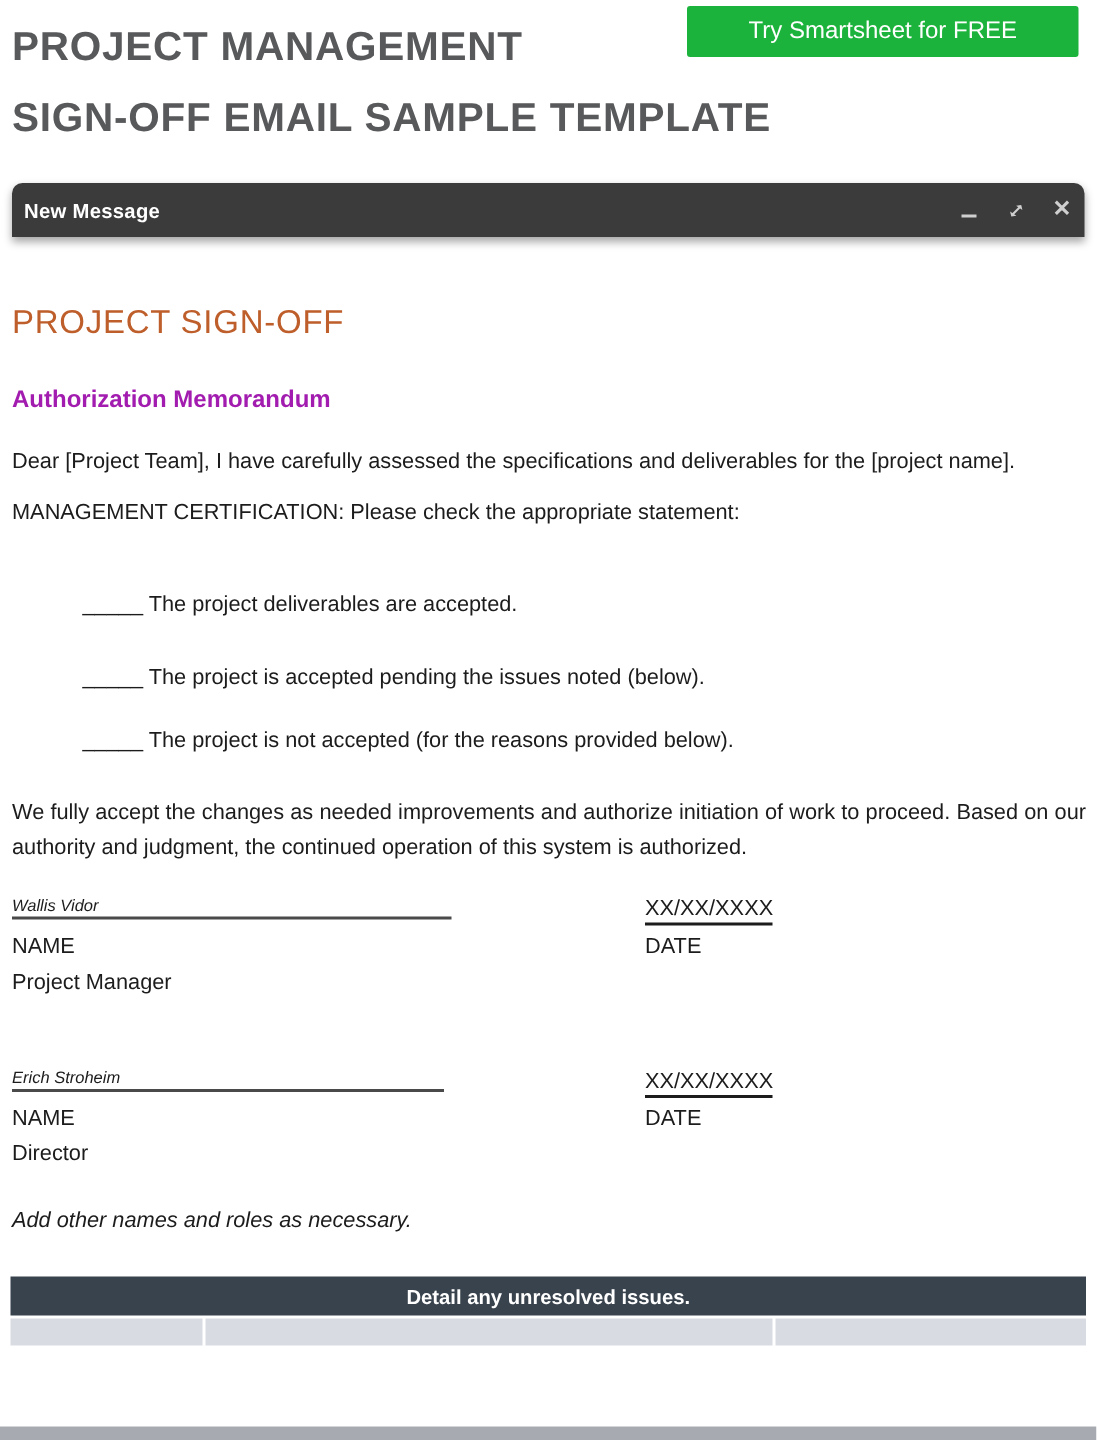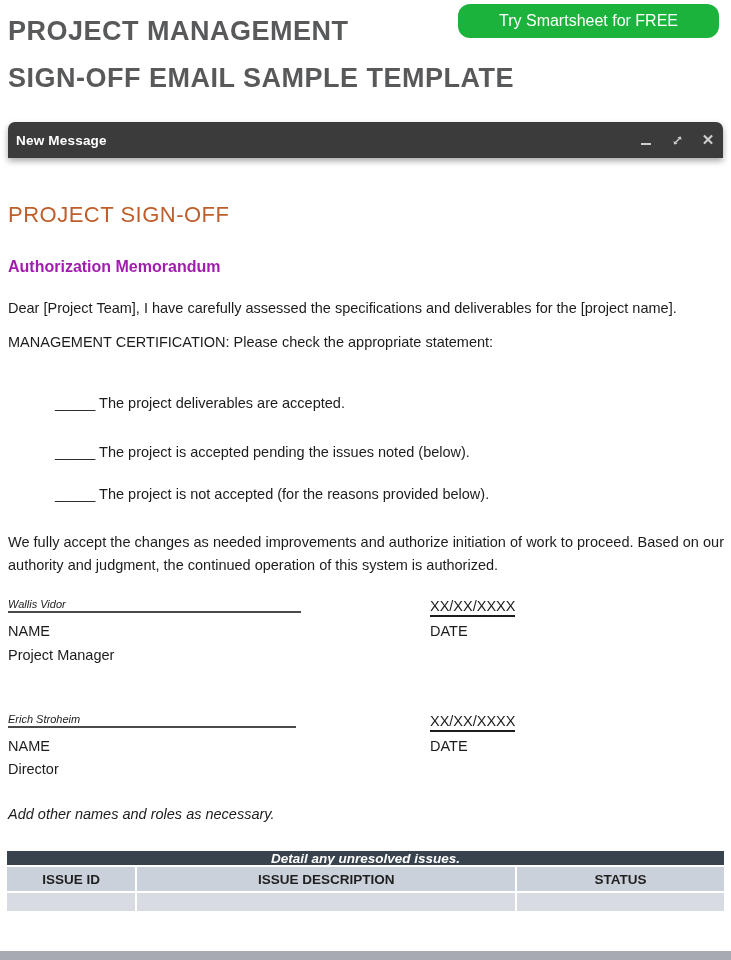--- a/index.html
+++ b/index.html
@@ -18,21 +18,21 @@
     left: 8px; top: 8px;
     font-size: 27px; font-weight: 700;
     color: #58595b; letter-spacing: 0.5px;
     line-height: 47px;
     white-space: nowrap;
   }
   .cta-button {
     left: 458px; top: 4px; width: 261px; height: 34px;
     background: #1cb33c; color: #ffffff;
     font-size: 16px; font-family: "Liberation Sans", sans-serif;
-    border: none; border-radius: 12px;
+    border: none; border-radius: 2px;
     display: flex; align-items: center; justify-content: center;
     cursor: pointer;
   }
 
   
   .titlebar {
     left: 8px; top: 122px; width: 715px; height: 36px;
     background: #3b3b3b;
     border-radius: 7px 7px 0 0;
     box-shadow: 0 3px 6px rgba(0,0,0,0.35);
@@ -113,22 +113,22 @@
     display: flex; flex-direction: column; gap: 2px;
     background: #ffffff;
   }
   .it-row { display: flex; gap: 2px; }
   .it-title {
     height: 26px; background: #20262d; color: #ffffff;
     font-size: 13.5px; font-weight: 700; letter-spacing: 0.3px;
     display: flex; align-items: center; justify-content: center;
   }
   .it-subtitle {
-    height: 14px; background: #39434e; color: #ffffff;
-    font-size: 13.5px; font-style: italic; font-weight: 700;
+    height: 26px; background: #39434e; color: #ffffff;
+    font-size: 13.5px; font-weight: 700;
     display: flex; align-items: center; justify-content: center;
   }
   .it-colheader .it-cell {
     height: 24px; background: #cbd1da; color: #1f1f1f;
     font-size: 13.5px; font-weight: 700;
     display: flex; align-items: center; justify-content: center;
   }
   .it-empty .it-cell { height: 18px; background: #d8dce2; }
   .col-id   { width: 18%; }
   .col-desc { width: 53%; }
@@ -189,25 +189,20 @@
 <div class="abs sig-name-line sig-name-2">Erich Stroheim</div>
 <div class="abs sig-date sig-date-2">XX/XX/XXXX</div>
 <div class="abs sig-label name-label-2">NAME</div>
 <div class="abs sig-label date-label-2">DATE</div>
 <div class="abs sig-label role-2">Director</div>
 
 <div class="abs body-text note">Add other names and roles as necessary.</div>
 
 <div class="abs issues-table">
   <div class="it-subtitle">Detail any unresolved issues.</div>
-  <div class="it-row it-colheader">
-    <div class="it-cell col-id">ISSUE ID</div>
-    <div class="it-cell col-desc">ISSUE DESCRIPTION</div>
-    <div class="it-cell col-status">STATUS</div>
-  </div>
   <div class="it-row it-empty">
     <div class="it-cell col-id"></div>
     <div class="it-cell col-desc"></div>
     <div class="it-cell col-status"></div>
   </div>
 </div>
 
 <div class="abs page-bottom-edge"></div>
 
 </body></html>

